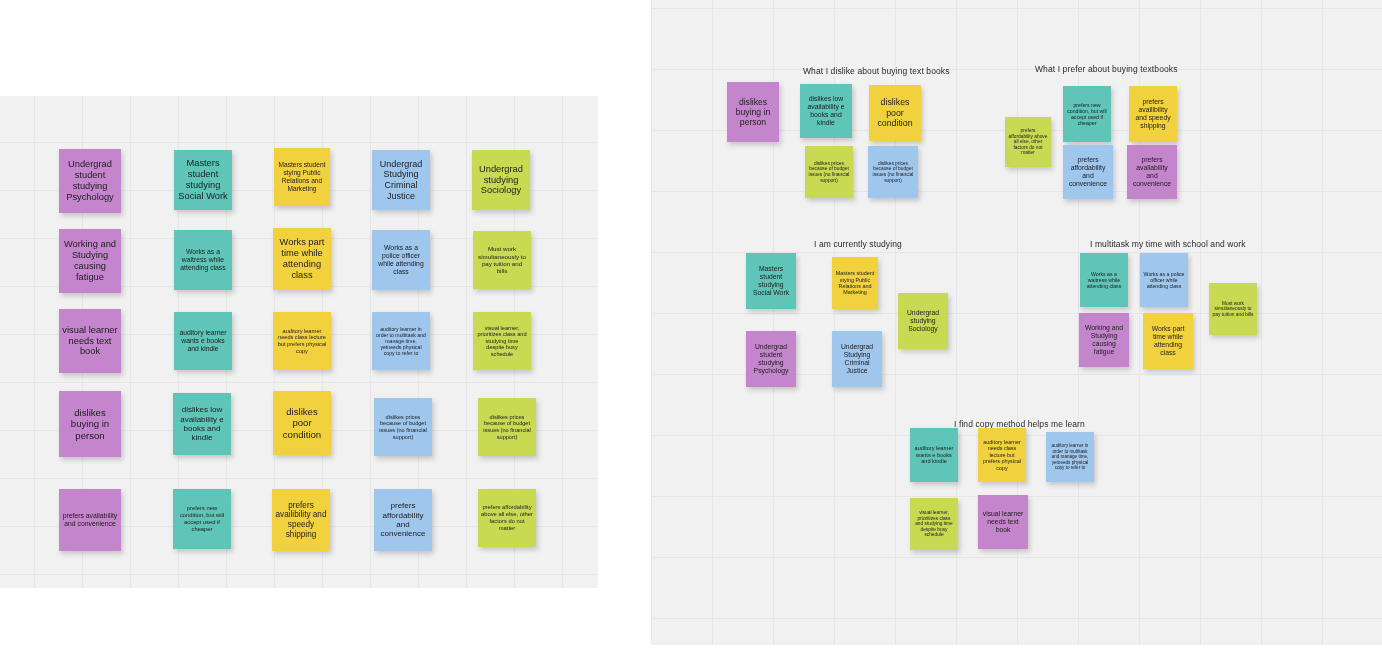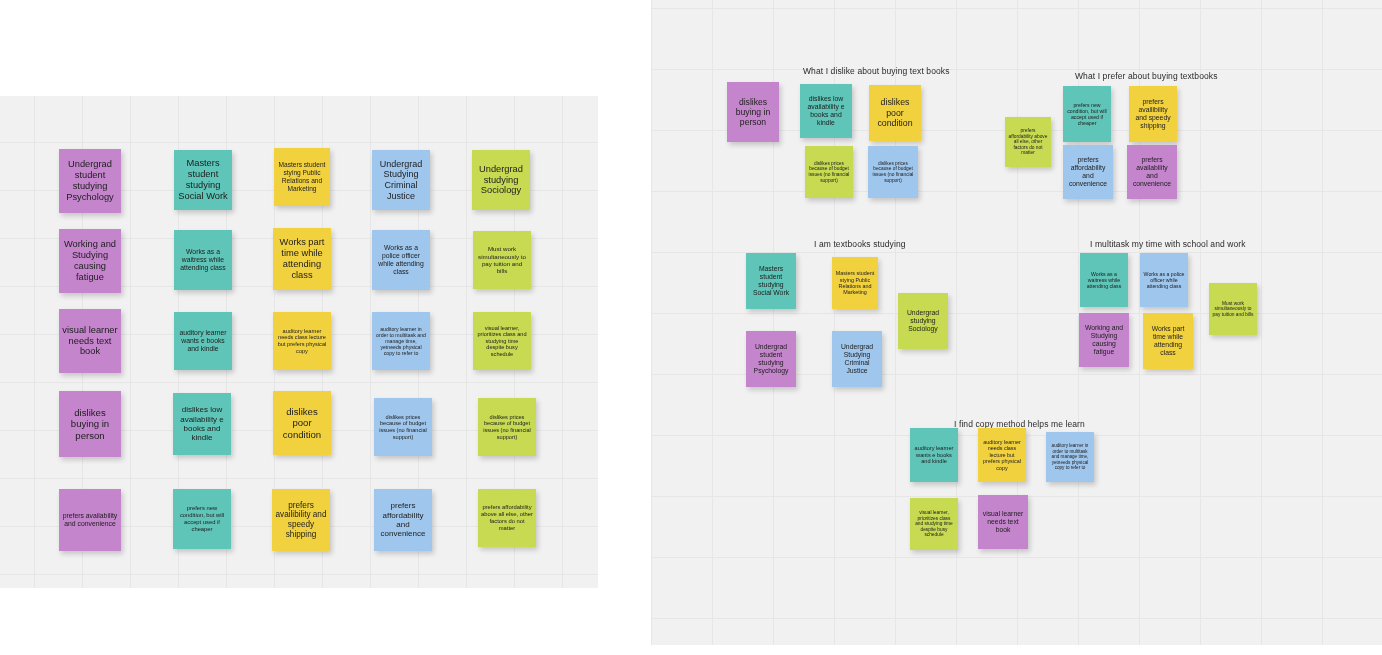--- a/index.html
+++ b/index.html
@@ -64,22 +64,22 @@
   }
 </style>
 </head>
 <body>
 
 <div class="canvas" id="canvas-left"></div>
 
 <div class="canvas" id="canvas-right"></div>
 
 <div class="cluster-title" id="t-dislike" style="left:766px;top:66px;margin-left:37px;">What I dislike about buying text books</div>
-<div class="cluster-title" id="t-prefer" style="left:1035px;top:71px;margin-left:40px;">What I prefer about buying textbooks</div>
-<div class="cluster-title" id="t-studying" style="left:814px;top:239px;">I am textbooks studying</div>
+<div class="cluster-title" id="t-prefer" style="left:1035px;top:64px;">What I prefer about buying textbooks</div>
+<div class="cluster-title" id="t-studying" style="left:814px;top:239px;">I am currently studying</div>
 <div class="cluster-title" id="t-multitask" style="left:1090px;top:239px;">I multitask my time with school and work</div>
 <div class="cluster-title" id="t-learn" style="left:954px;top:419px;">I find copy method helps me learn</div>
 
 <div class="note c-purple" style="left: 59px; top: 149px; width: 62px; height: 64px; font-size: 9.3px;">
     <span>Undergrad student studying Psychology</span>
   </div>
 <div class="note c-teal" style="left: 174px; top: 150px; width: 58px; height: 60px; font-size: 9.3px;">
     <span>Masters student studying Social Work</span>
   </div>
 <div class="note c-yellow" style="left: 274px; top: 148px; width: 56px; height: 58px; font-size: 6.6px;">

